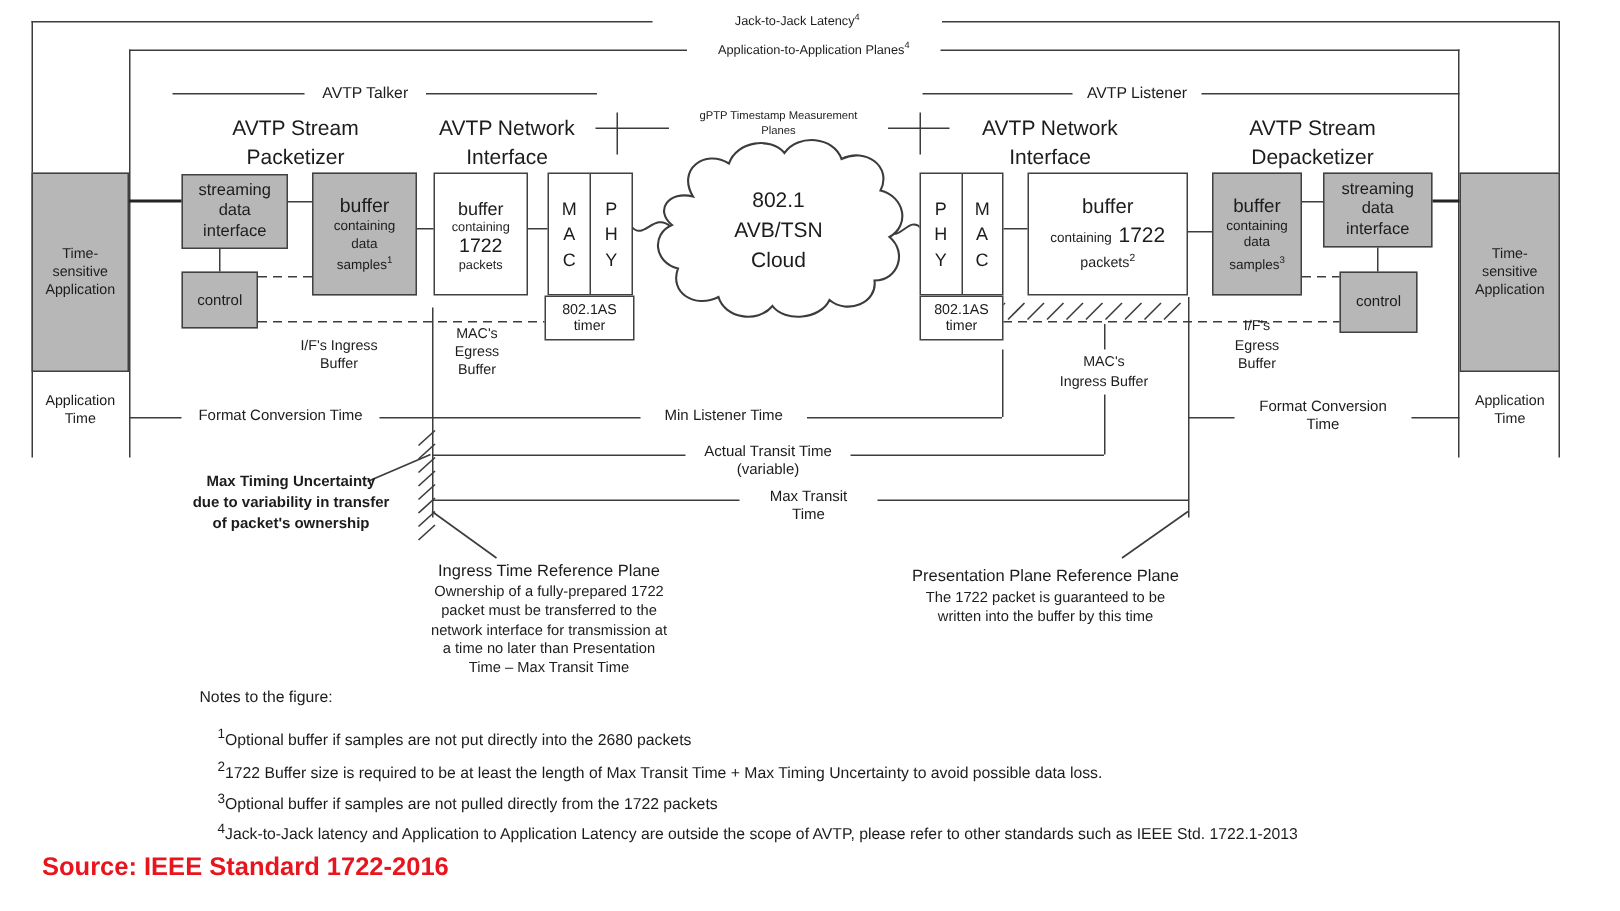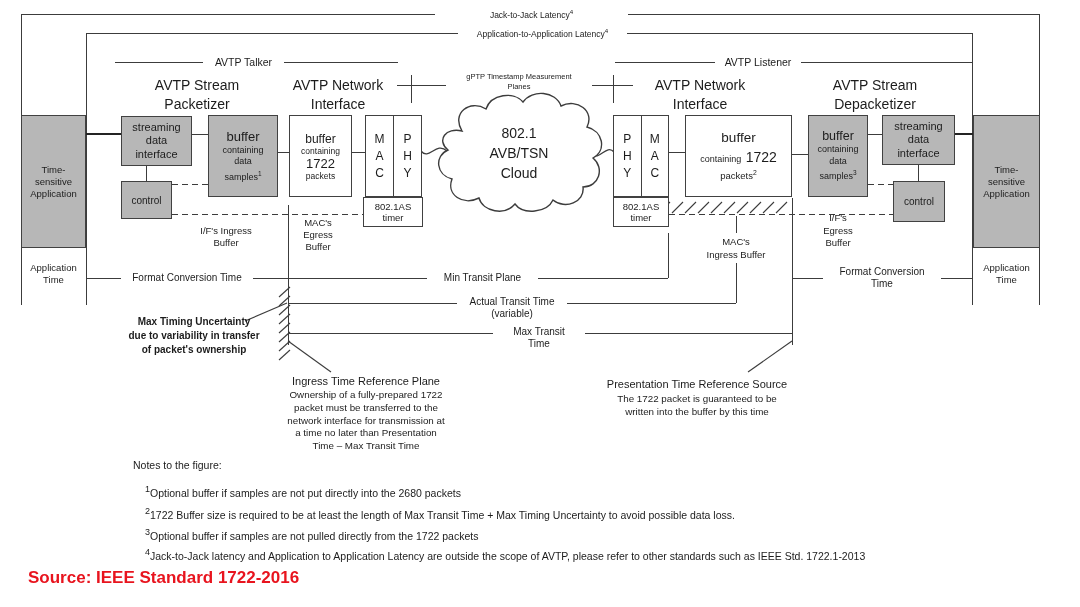--- a/index.html
+++ b/index.html
@@ -72,21 +72,21 @@
   <div class="hl" style="left:21px;top:14px;width:414px"></div>
   <div class="hl" style="left:628px;top:14px;width:412px"></div>
   <div class="vl" style="left:21px;top:14px;height:291px"></div>
   <div class="vl" style="left:1039px;top:14px;height:291px"></div>
   <div class="hl" style="left:86px;top:33px;width:372px"></div>
   <div class="hl" style="left:627px;top:33px;width:346px"></div>
   <div class="vl" style="left:86px;top:33px;height:272px"></div>
   <div class="vl" style="left:972px;top:33px;height:272px"></div>
 
   <div class="lab" style="left:435px;top:8px;width:193px;font-size:8.5px"><span>Jack-to-Jack Latency</span><sup>4</sup></div>
-  <div class="lab" style="left:458px;top:27px;width:169px;font-size:8.5px"><span>Application-to-Application Latency</span><sup>4</sup></div>
+  <div class="lab" style="left:458px;top:27px;width:169px;font-size:8.5px"><span>Application-to-Application Planes</span><sup>4</sup></div>
 
   <div class="hl" style="left:115px;top:62px;width:88px"></div>
   <div class="hl" style="left:284px;top:62px;width:114px"></div>
   <div class="lab" style="left:203px;top:56px;width:81px;font-size:10.5px">AVTP Talker</div>
   <div class="hl" style="left:615px;top:62px;width:100px"></div>
   <div class="hl" style="left:801px;top:62px;width:172px"></div>
   <div class="lab" style="left:715px;top:56px;width:86px;font-size:10.5px">AVTP Listener</div>
 
   <div class="vl" style="left:411px;top:75px;height:28px"></div>
   <div class="vl" style="left:613px;top:75px;height:28px"></div>
@@ -217,21 +217,21 @@
 
   <div class="vl" style="left:288px;top:205px;height:140px"></div>
   <div class="vl" style="left:792px;top:198px;height:147px"></div>
   <div class="vl" style="left:668px;top:233px;height:45px"></div>
   <div class="vl" style="left:736px;top:216px;height:17px"></div>
   <div class="vl" style="left:736px;top:263px;height:40px"></div>
 
   <div class="hl" style="left:86px;top:278px;width:35px"></div>
   <div class="lab" style="left:121px;top:272px;width:132px;font-size:10px">Format Conversion Time</div>
   <div class="hl" style="left:253px;top:278px;width:174px"></div>
-  <div class="lab" style="left:427px;top:272px;width:111px;font-size:10px">Min Transit Plane</div>
+  <div class="lab" style="left:427px;top:272px;width:111px;font-size:10px">Min Listener Time</div>
   <div class="hl" style="left:538px;top:278px;width:130px"></div>
   <div class="hl" style="left:792px;top:278px;width:31px"></div>
   <div class="lab" style="left:823px;top:266px;width:118px;font-size:10px;line-height:12px">Format Conversion
 Time</div>
   <div class="hl" style="left:941px;top:278px;width:32px"></div>
 
   <div class="hl" style="left:288px;top:303px;width:169px"></div>
   <div class="lab" style="left:457px;top:296px;width:110px;font-size:10px;line-height:12px"><div>Actual Transit Time</div><div>(variable)</div></div>
   <div class="hl" style="left:567px;top:303px;width:169px"></div>
 
@@ -243,21 +243,21 @@
   <div class="lab left" style="left:118px;top:315px;width:152px;font-size:10px;line-height:14.2px">Max Timing Uncertainty
 due to variability in transfer
 of packet's ownership</div>
 
   <div class="lab u" style="left:256px;top:375px;width:220px;font-size:11px">Ingress Time Reference Plane</div>
   <div class="lab" style="left:246px;top:389px;width:240px;font-size:9.8px;line-height:12.8px">Ownership of a fully-prepared 1722
 packet must be transferred to the
 network interface for transmission at
 a time no later than Presentation
 Time – Max Transit Time</div>
-  <div class="lab u" style="left:585px;top:378px;width:224px;font-size:11px">Presentation Time Reference Source</div>
+  <div class="lab u" style="left:585px;top:378px;width:224px;font-size:11px">Presentation Plane Reference Plane</div>
   <div class="lab" style="left:585px;top:393px;width:224px;font-size:9.8px;line-height:12.8px">The 1722 packet is guaranteed to be
 written into the buffer by this time</div>
 
   <div class="note" style="left:133px;top:459px">Notes to the figure:</div>
   <div class="note" style="left:145px;top:484px"><sup>1</sup><span>Optional buffer if samples are not put directly into the 2680 packets</span></div>
   <div class="note" style="left:145px;top:506px"><sup>2</sup><span>1722 Buffer size is required to be at least the length of Max Transit Time + Max Timing Uncertainty to avoid possible data loss.</span></div>
   <div class="note" style="left:145px;top:527px"><sup>3</sup><span>Optional buffer if samples are not pulled directly from the 1722 packets</span></div>
   <div class="note" style="left:145px;top:547px"><sup>4</sup><span>Jack-to-Jack latency and Application to Application Latency are outside the scope of AVTP, please refer to other standards such as IEEE Std. 1722.1-2013</span></div>
 
   <div class="src" style="left:28px;top:568px">Source: IEEE Standard 1722-2016</div>

